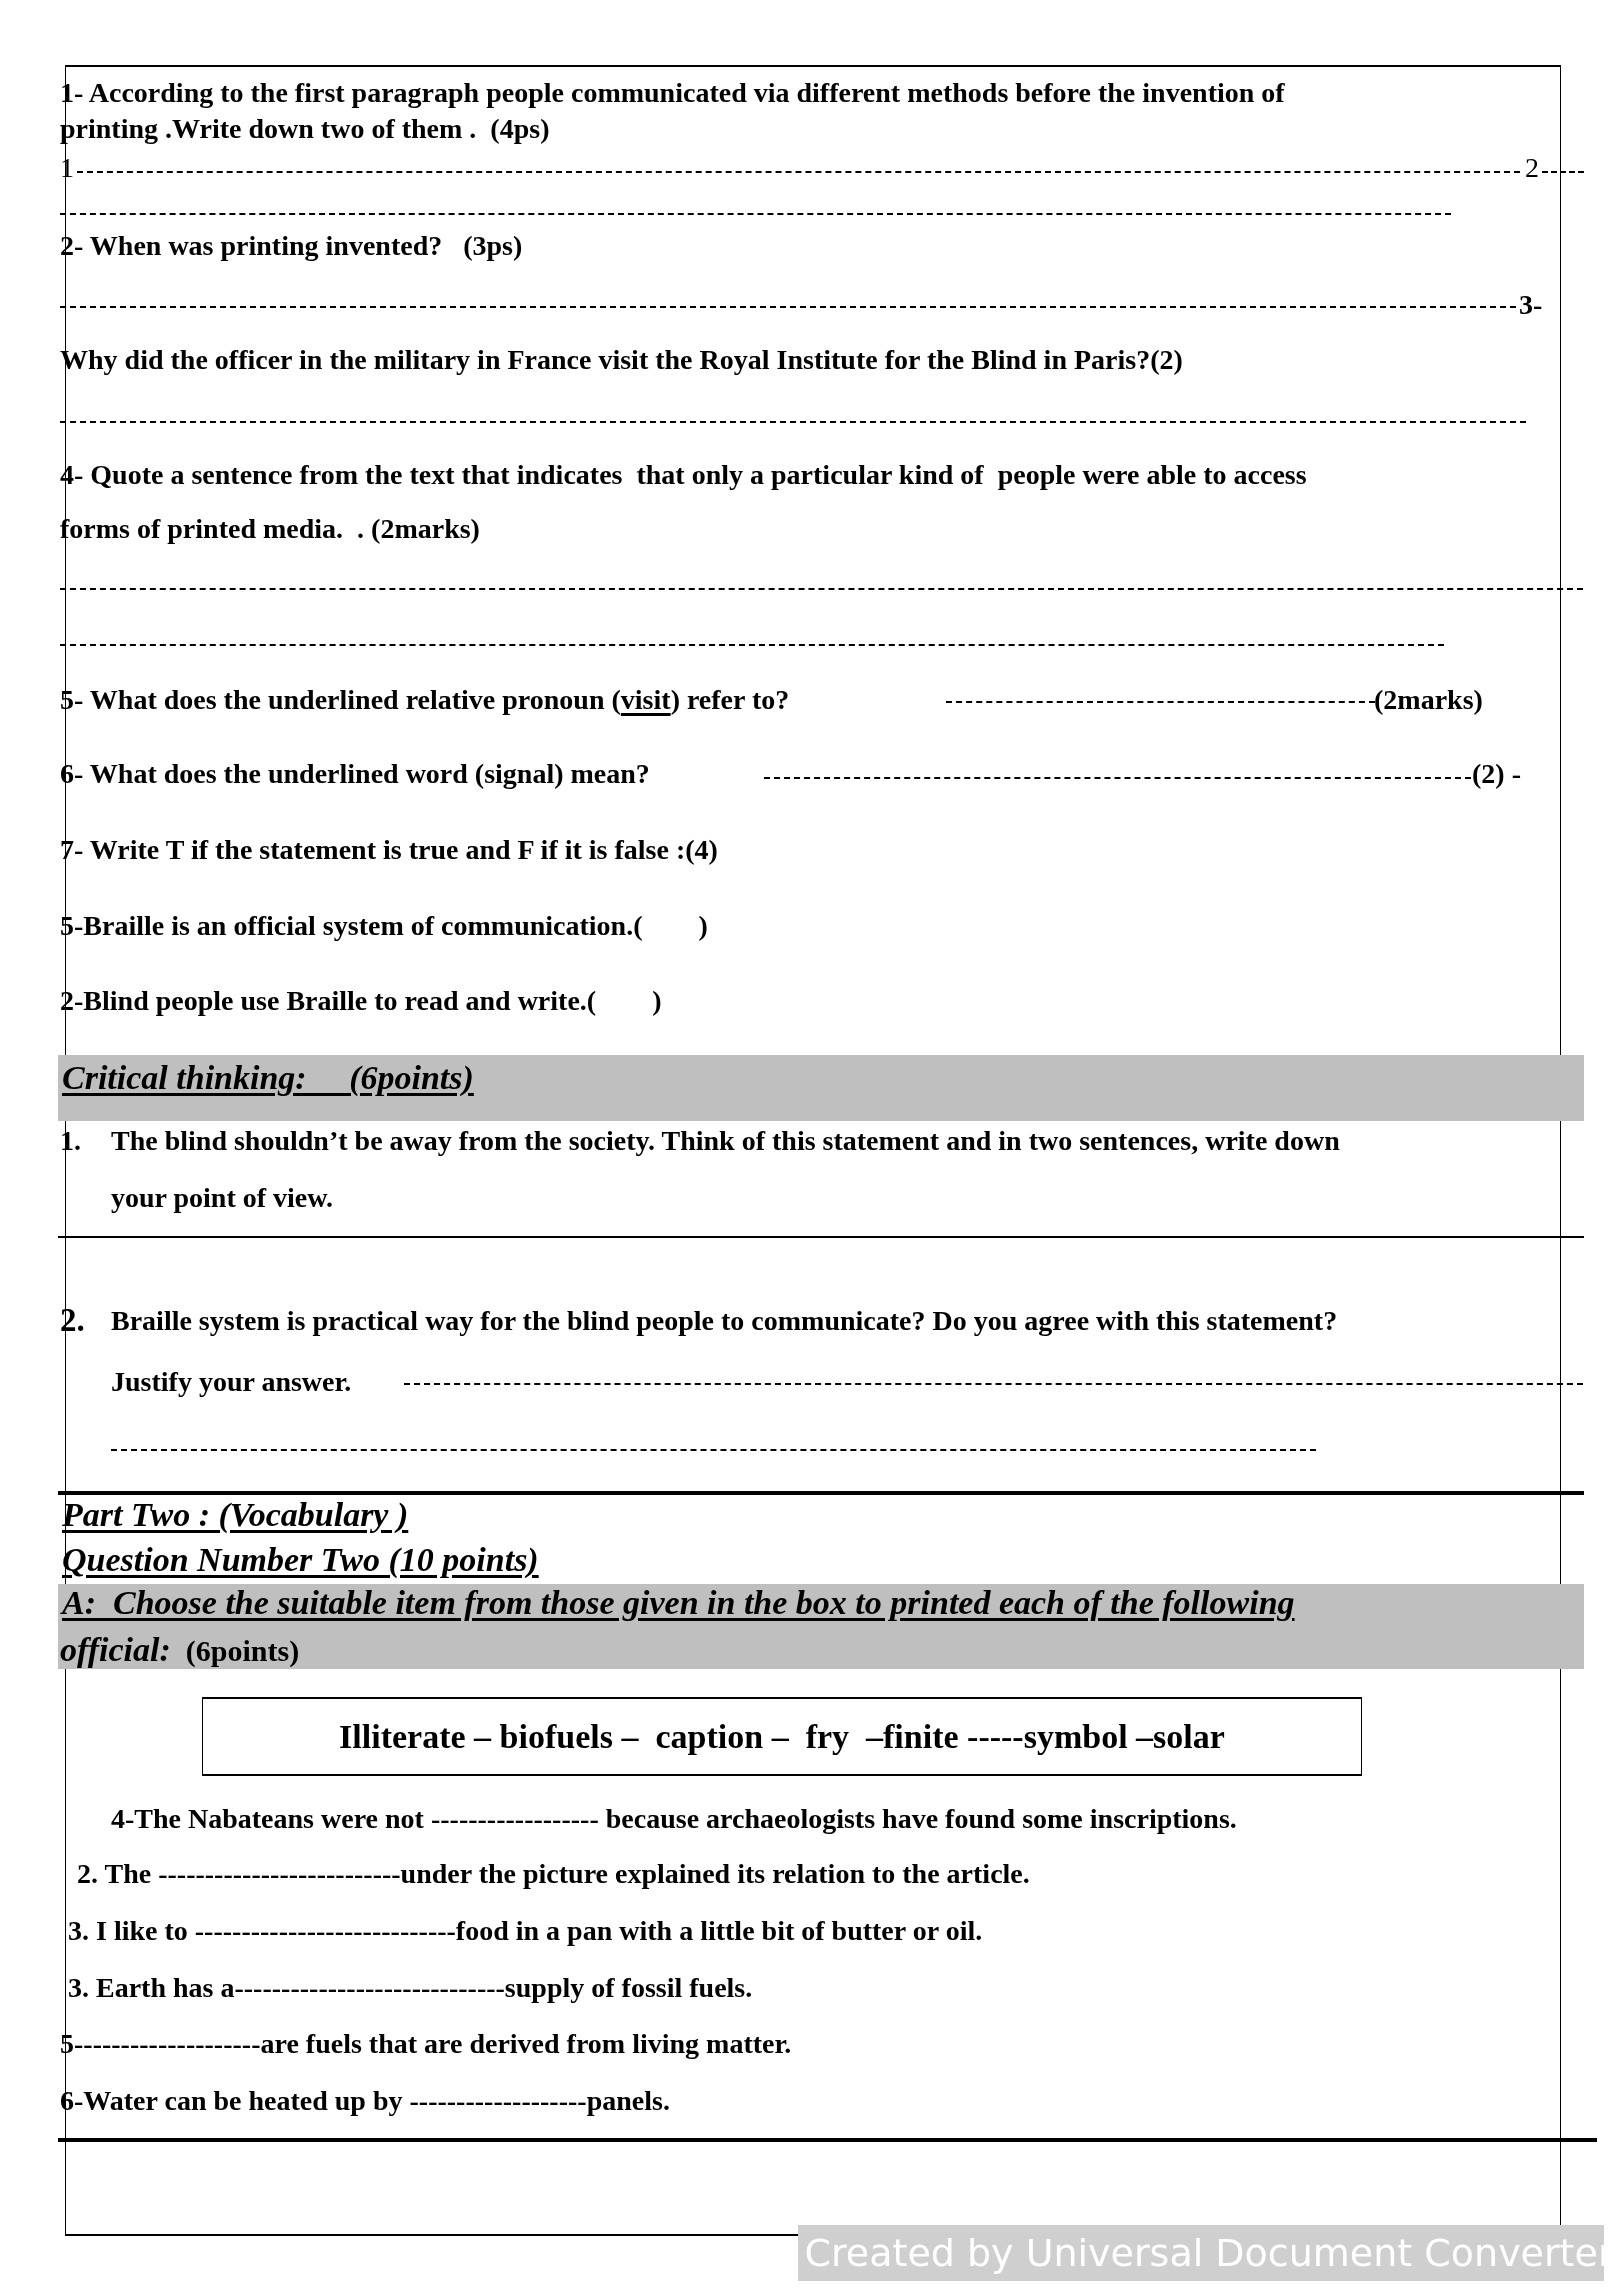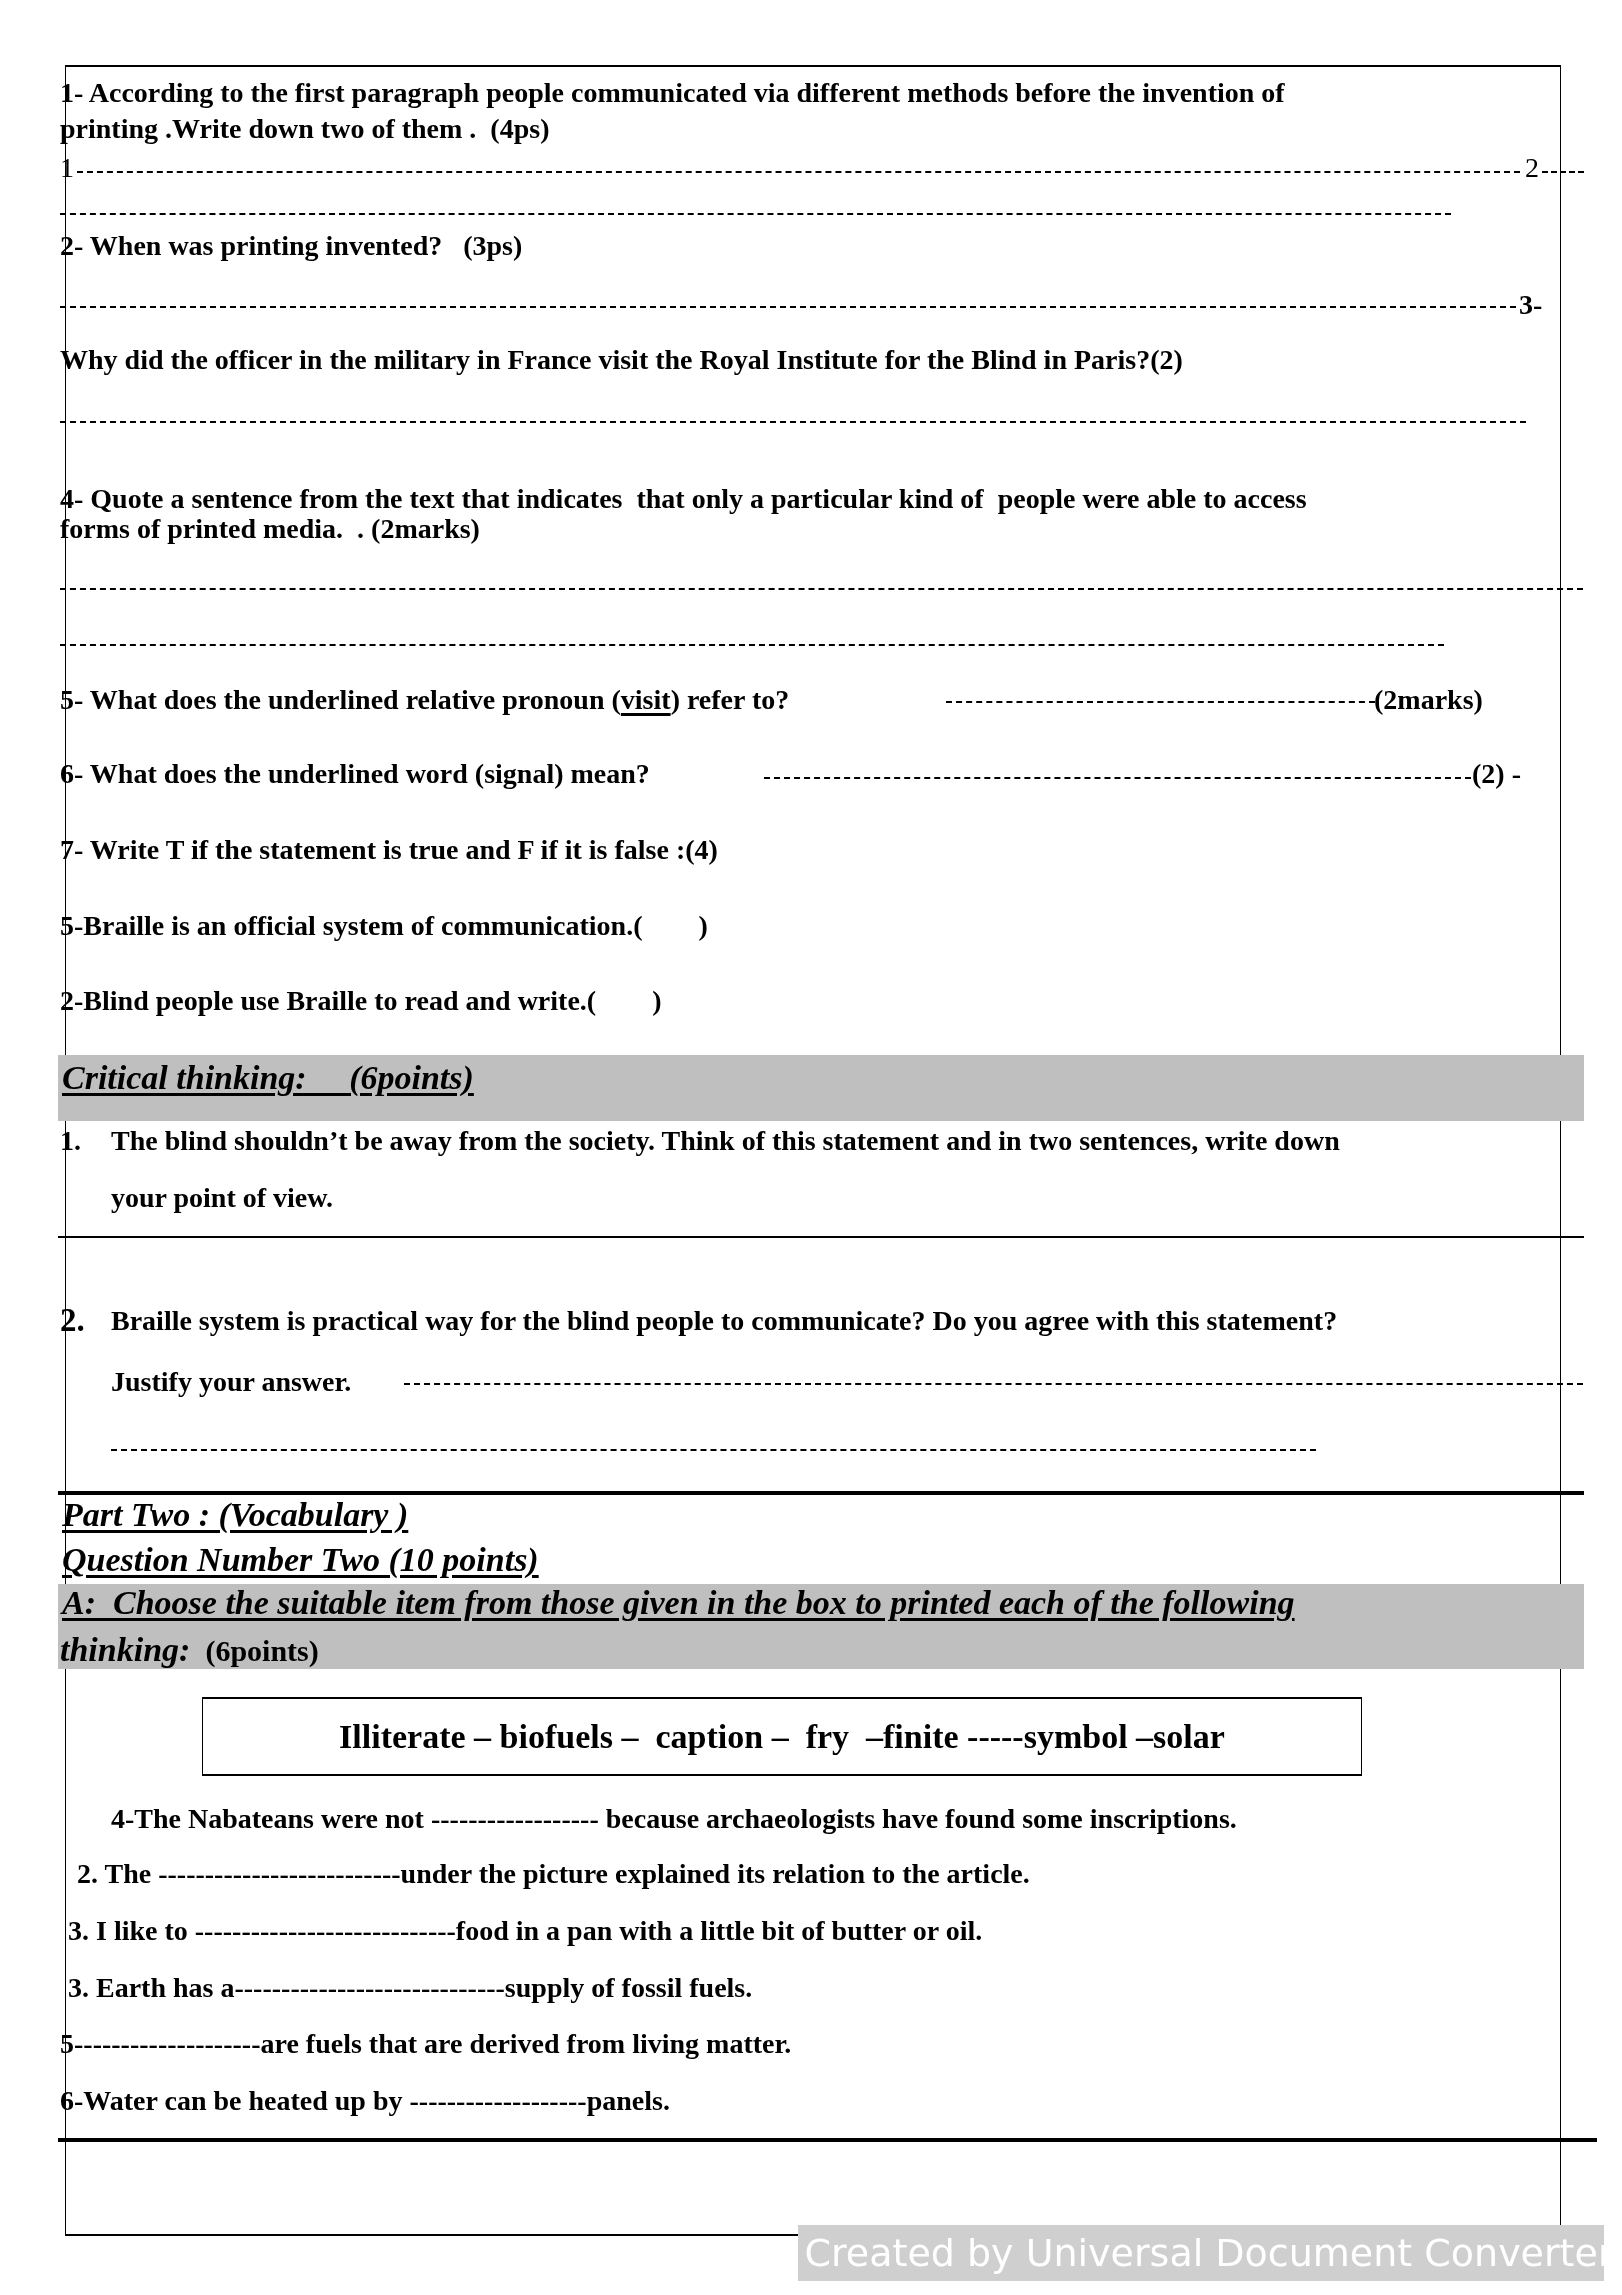--- a/index.html
+++ b/index.html
@@ -36,21 +36,21 @@
 <div class="dash" style="left:1542px; top:171px; width:42px;"></div>
 <div class="dash" style="left:60px; top:213px; width:1391px;"></div>
 
 <div class="t" style="left:60px; top:232px;">2- When was printing invented?   (3ps)</div>
 <div class="dash" style="left:60px; top:306px; width:1456px;"></div>
 <div class="t" style="left:1519px; top:291px;">3-</div>
 
 <div class="t" style="left:60px; top:346px;">Why did the officer in the military in France visit the Royal Institute for the Blind in Paris?(2)</div>
 <div class="dash" style="left:60px; top:421px; width:1466px;"></div>
 
-<div class="t" style="left:60px; top:485px;">4- Quote a sentence from the text that indicates  that only a particular kind of  people were able to access</div>
+<div class="t" style="left:60px; top:461px;">4- Quote a sentence from the text that indicates  that only a particular kind of  people were able to access</div>
 <div class="t" style="left:60px; top:515px;">forms of printed media.  . (2marks)</div>
 <div class="dash" style="left:60px; top:588px; width:1523px;"></div>
 <div class="dash" style="left:60px; top:644px; width:1384px;"></div>
 
 <div class="t" style="left:60px; top:686px;"><span>5- What does the underlined relative pronoun (</span><span class="u">visit</span><span>) refer to?</span></div>
 <div class="dash" style="left:946px; top:701px; width:429px;"></div>
 <div class="t" style="left:1374px; top:686px;">(2marks)</div>
 
 <div class="t" style="left:60px; top:760px;">6- What does the underlined word (signal) mean? </div>
 <div class="dash" style="left:764px; top:777px; width:707px;"></div>
@@ -73,21 +73,21 @@
 <div class="t" style="left:111px; top:1368px;">Justify your answer. </div>
 <div class="dash" style="left:404px; top:1383px; width:1179px;"></div>
 <div class="dash" style="left:111px; top:1449px; width:1205px;"></div>
 
 <div class="rule" style="left:58px; top:1491px; width:1526px; height:3.9px;"></div>
 
 <div class="t heading" style="left:62px; top:1498px;">Part Two : (Vocabulary )</div>
 <div class="t heading" style="left:62px; top:1543px;">Question Number Two (10 points)</div>
 <div class="shade" style="left:58px; top:1584px; width:1526px; height:85px;"></div>
 <div class="t heading" style="left:62px; top:1586px;">A:  Choose the suitable item from those given in the box to printed each of the following</div>
-<div class="t" style="left:60px; top:1633px; font-size:30px;"><span style="font-style:italic; font-size:34px;">thinking:</span><span>  (6points)</span></div>
+<div class="t" style="left:60px; top:1633px; font-size:30px;"><span style="font-style:italic; font-size:34px;">official:</span><span>  (6points)</span></div>
 
 <div class="wordbox">
   <span>Illiterate – biofuels –  caption –  fry  –finite -----symbol –solar</span>
 </div>
 
 <div class="t" style="left:111px; top:1805px;">4-The Nabateans were not ------------------ because archaeologists have found some inscriptions.</div>
 <div class="t" style="left:77px; top:1860px;">2. The --------------------------under the picture explained its relation to the article.</div>
 <div class="t" style="left:68px; top:1917px;">3. I like to ----------------------------food in a pan with a little bit of butter or oil.</div>
 <div class="t" style="left:68px; top:1974px;">3. Earth has a-----------------------------supply of fossil fuels.</div>
 <div class="t" style="left:60px; top:2030px;">5--------------------are fuels that are derived from living matter.</div>

